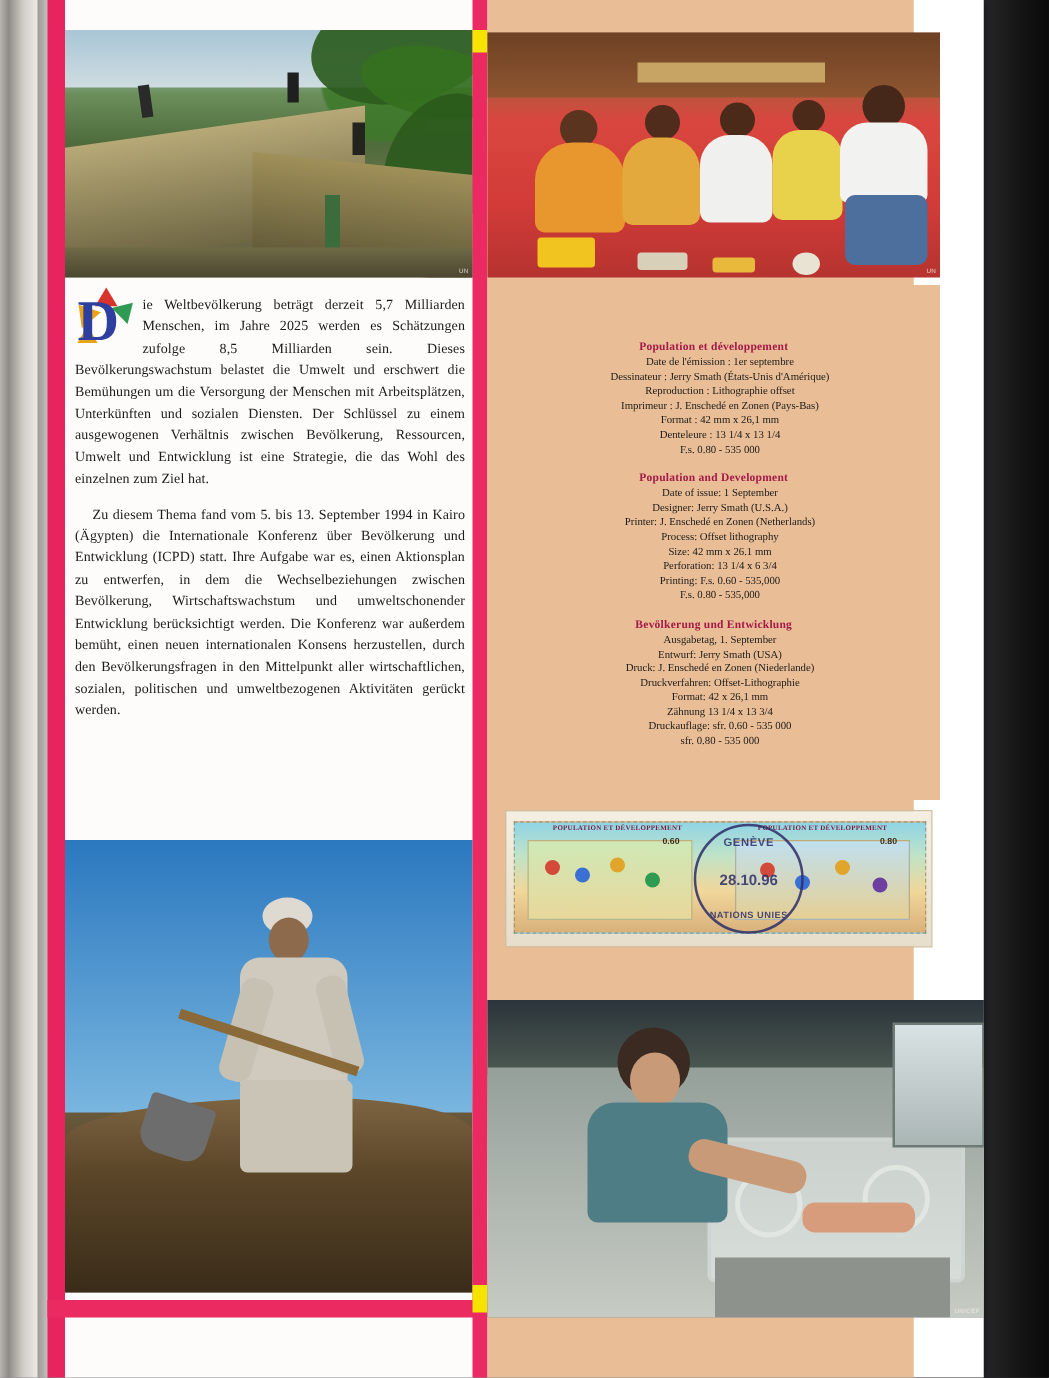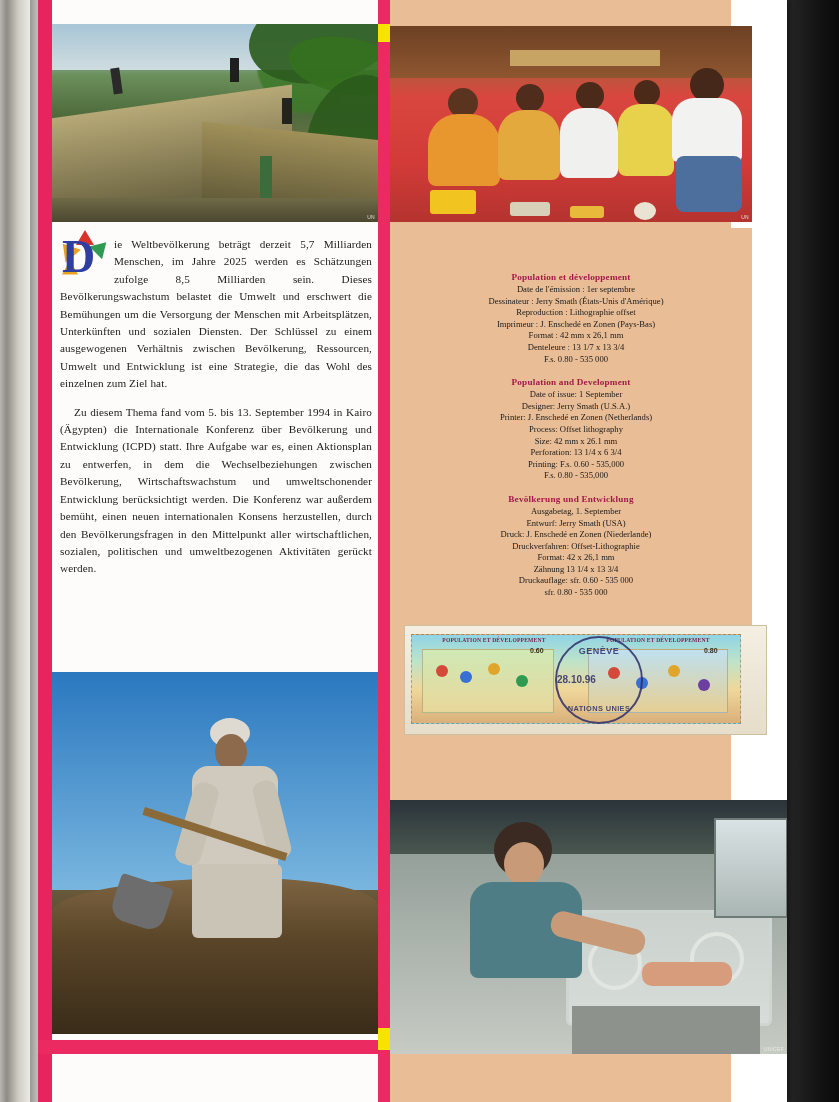--- a/index.html
+++ b/index.html
@@ -212,26 +212,25 @@
     font-family: "Liberation Serif", serif;
     font-size: 8.6px;
     line-height: 11.6px;
     color: #1b1b1b;
     margin-left: 10px;
   }
 
   
   .fdc {
     position: absolute;
-    left: 14px; top: 625px;
+    left: 14px; top: 648px;
     width: 340px; height: 108px;
     background: linear-gradient(180deg,#f4efe2,#e6ddca);
     border: 1px solid #cdbf9f;
     overflow: hidden;
-    padding-left: 21px;
   }
   .fdc-strip {
     position: absolute;
     left: 6px; top: 8px;
     width: 328px; height: 88px;
     background: linear-gradient(180deg,#8fd4e6 0%, #bfe3c8 30%, #f0d79a 62%, #d9b07a 100%);
     border: 1px dashed rgba(120,100,70,.5);
   }
   .fdc-head {
     position: absolute;
@@ -260,21 +259,21 @@
     color: #2d2d6a;
     font-family: "Liberation Sans", sans-serif;
     opacity: .85;
   }
   .postmark .pm-top {
     position: absolute; top: 8px; left: 0; width: 100%;
     text-align: center; font-size: 9px; font-weight: bold; letter-spacing: .5px;
   }
   .postmark .pm-mid {
     position: absolute; top: 36px; left: 0; width: 100%;
-    font-size: 10px; font-weight: bold;
+    text-align: center; font-size: 12px; font-weight: bold;
   }
   .postmark .pm-bot {
     position: absolute; bottom: 9px; left: 0; width: 100%;
     text-align: center; font-size: 7.4px; font-weight: bold; letter-spacing: .4px;
   }
 
   
   #photo-incubator {
     left: 0px; top: 800px; width: 397px; height: 254px;
     background: linear-gradient(180deg,#2f3a3e 0%, #5d6a63 22%, #9aa49b 48%, #cfd3cc 70%, #8e928c 100%);
@@ -387,21 +386,21 @@
       <div class="info-panel">
         <div style="padding-top:44px;">
 
           <div class="info-block">
             <div class="info-title">Population et développement</div>
             <div class="info-line">Date de l'émission : 1er septembre</div>
             <div class="info-line">Dessinateur : Jerry Smath (États-Unis d'Amérique)</div>
             <div class="info-line">Reproduction : Lithographie offset</div>
             <div class="info-line">Imprimeur : J. Enschedé en Zonen (Pays-Bas)</div>
             <div class="info-line">Format :  42 mm x 26,1 mm</div>
-            <div class="info-line">Denteleure : 13 1/7 x 13 3/4</div>
+            <div class="info-line">Denteleure : 13 1/4 x 13 1/4</div>
             <div class="info-line">F.s. 0.80 - 535 000</div>
           </div>
 
           <div class="info-block">
             <div class="info-title">Population and Development</div>
             <div class="info-line">Date of issue: 1 September</div>
             <div class="info-line">Designer:   Jerry Smath (U.S.A.)</div>
             <div class="info-line">Printer: J. Enschedé en Zonen (Netherlands)</div>
             <div class="info-line">Process: Offset lithography</div>
             <div class="info-line">Size: 42 mm x 26.1 mm</div>

